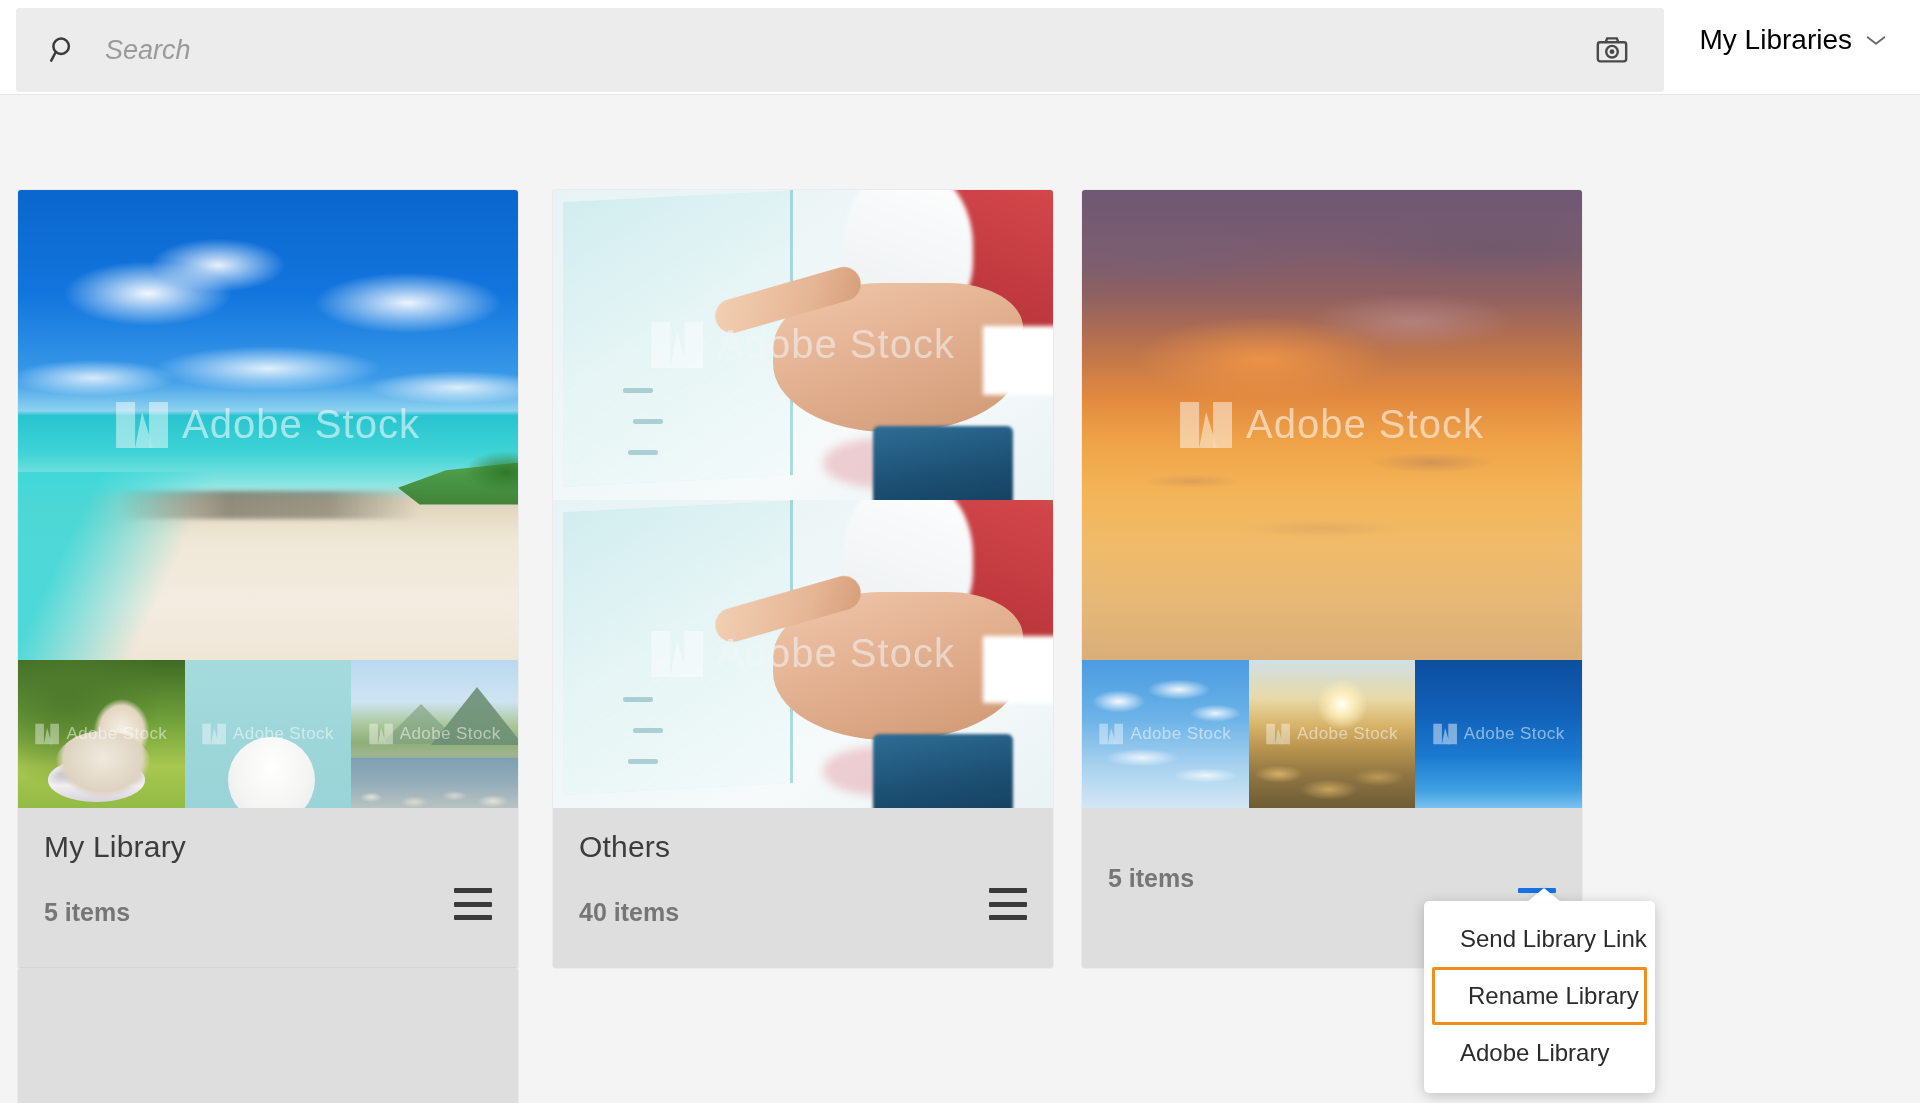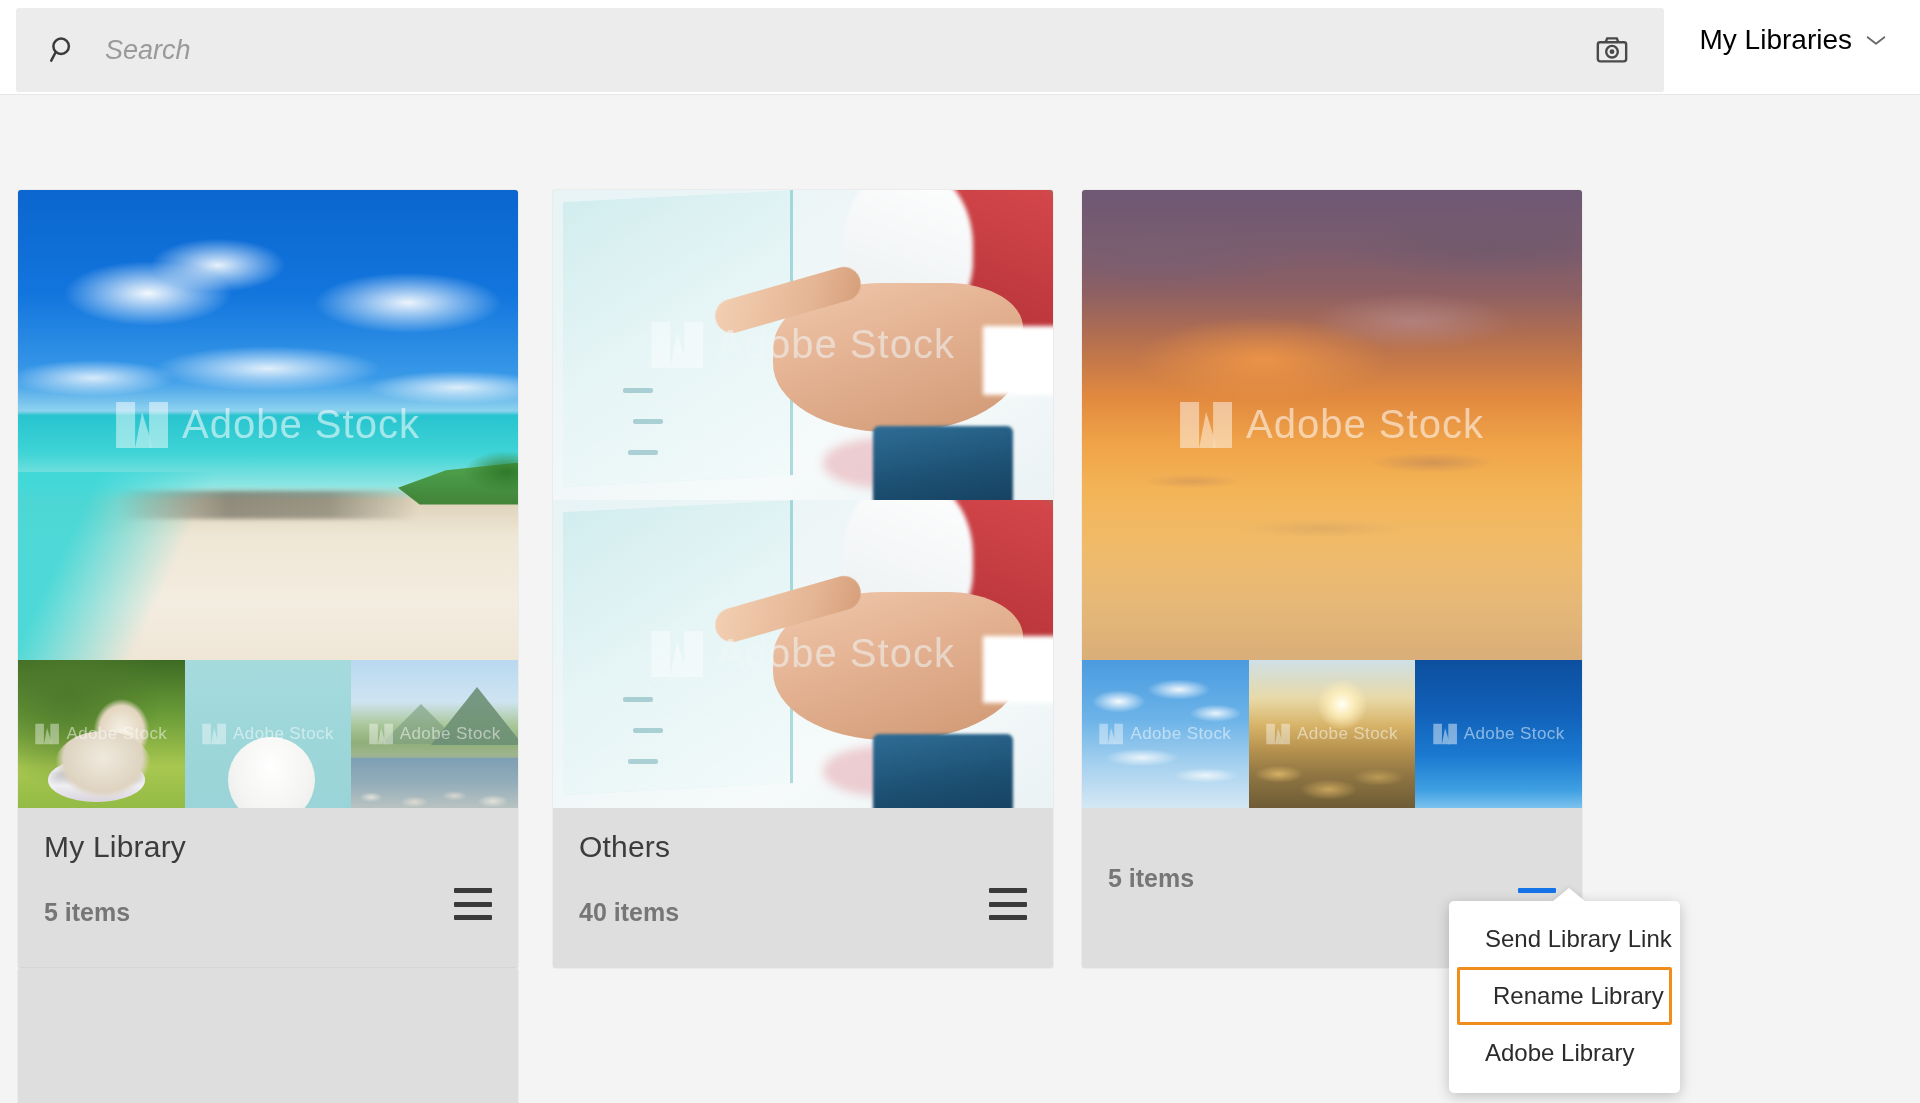--- a/index.html
+++ b/index.html
@@ -407,21 +407,20 @@
   .dropdown {
     position: absolute;
     left: 1424px;
     top: 901px;
     width: 231px;
     background: #ffffff;
     border-radius: 5px;
     box-shadow: 0 3px 14px rgba(0,0,0,0.22);
     padding: 10px 0 12px 0;
     z-index: 50;
-    margin-left: 25px;
   }
   .dropdown .caret {
     position: absolute;
     top: -13px;
     left: 103px;
     width: 0; height: 0;
     border-left: 17px solid transparent;
     border-right: 17px solid transparent;
     border-bottom: 14px solid #ffffff;
     filter: drop-shadow(0 -2px 2px rgba(0,0,0,0.06));

